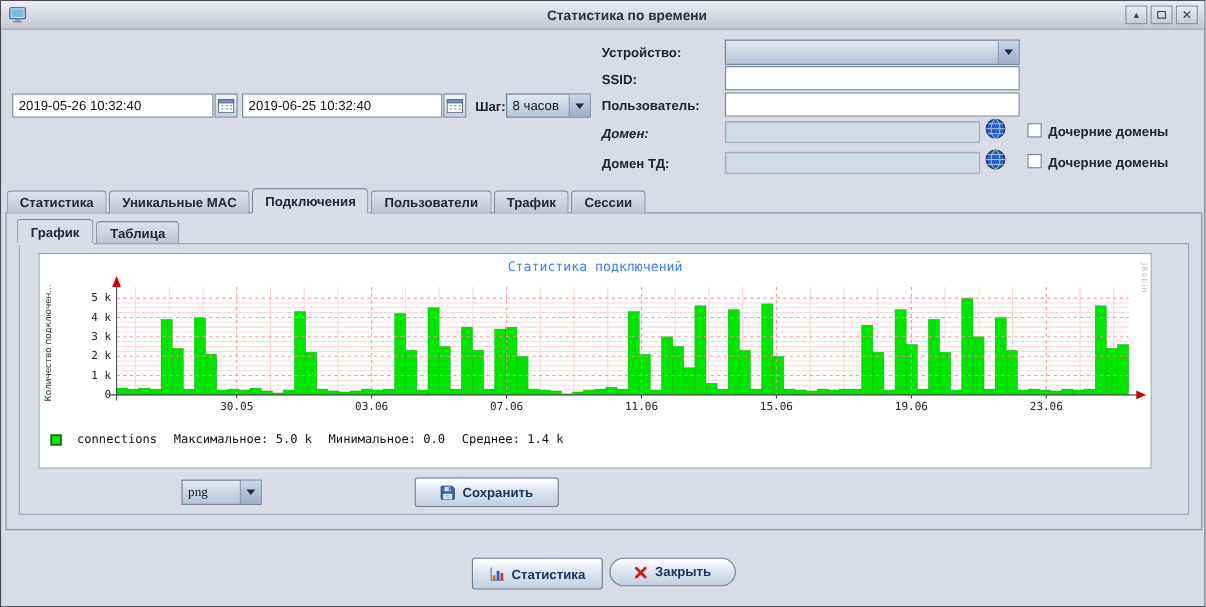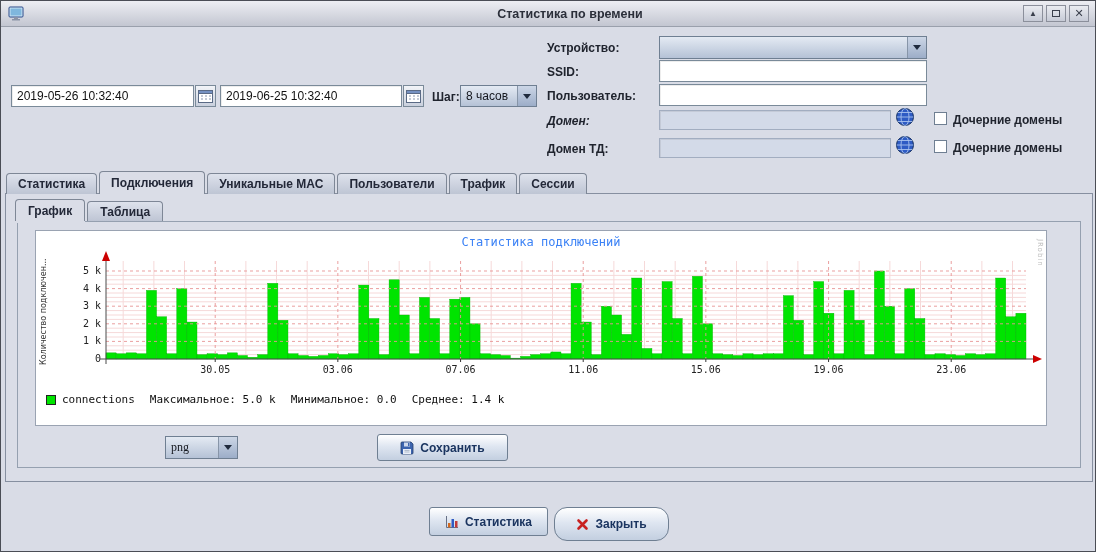--- a/index.html
+++ b/index.html
@@ -90,21 +90,21 @@
   }
   #plot-svg{position:absolute;left:40px;top:18px;}
   .chart-watermark{
     position:absolute;right:2px;top:8px;writing-mode:vertical-rl;
     font-family:"DejaVu Sans",sans-serif;font-size:7px;color:#bdbdbd;letter-spacing:1px;
   }
   .chart-legend{
     position:absolute;left:10px;top:162px;display:flex;align-items:center;gap:15px;
     font-family:"DejaVu Sans Mono",monospace;font-size:11px;color:#101010;
   }
-  .legend-pair{display:flex;align-items:center;gap:6px;}
+  .legend-pair{display:flex;align-items:center;gap:14px;}
   .legend-swatch{display:inline-block;width:10px;height:10px;border:1px solid #222;}
   .chart-timerange{
     position:absolute;right:12px;top:179px;
     font-family:"DejaVu Sans Mono",monospace;font-size:11px;color:#101010;
   }
 </style>
 </head>
 <body>
 
 <div class="window">
@@ -189,22 +189,22 @@
       <circle cx="10" cy="10" r="8.5" fill="#2e5bc4" stroke="#16305f"></circle>
       <ellipse cx="10" cy="10" rx="4" ry="8.5" fill="none" stroke="#a8c2ee" stroke-width="0.9"></ellipse>
       <path d="M1.5 10h17 M2.8 5.5h14.4 M2.8 14.5h14.4" stroke="#a8c2ee" stroke-width="0.9"></path>
     </svg>
   </button>
   <span class="checkbox" style="left:933px;top:139px;"></span>
   <span class="blabel" style="left:952px;top:140px;">Дочерние домены</span>
 
   <div class="tabstrip">
     <div class="tab">Статистика</div>
+    <div class="tab">Уникальные MAC</div>
     <div class="tab selected">Подключения</div>
-    <div class="tab">Уникальные MAC</div>
     <div class="tab">Пользователи</div>
     <div class="tab">Трафик</div>
     <div class="tab">Сессии</div>
   </div>
   <div class="main-panel"></div>
 
   <div class="subtabstrip">
     <div class="subtab selected">График</div>
     <div class="subtab">Таблица</div>
   </div>
@@ -411,20 +411,20 @@
 
   <button class="btn" style="left:428px;top:506px;width:119px;height:29px;">
     <svg width="14" height="14" viewBox="0 0 14 14">
       <path d="M1.5 1v11.5H13" stroke="#667085" fill="none"></path>
       <rect x="3" y="8" width="2.5" height="4.5" fill="#d2691e"></rect>
       <rect x="6.5" y="4" width="2.5" height="8.5" fill="#2e5bc4"></rect>
       <rect x="10" y="6" width="2.5" height="6.5" fill="#c23a3a"></rect>
     </svg>
     <span>Статистика</span>
   </button>
-  <button class="btn" style="left:553px;top:506px;width:115px;height:34px;border-radius:13px;">
+  <button class="btn" style="left:553px;top:506px;width:115px;height:26px;border-radius:13px;">
     <svg width="13" height="13" viewBox="0 0 13 13">
       <path d="M2.5 2.5 L10.5 10.5 M10.5 2.5 L2.5 10.5" stroke="#c82121" stroke-width="2.6" stroke-linecap="round"></path>
     </svg>
     <span>Закрыть</span>
   </button>
 
 </div>
 
 </body></html>

